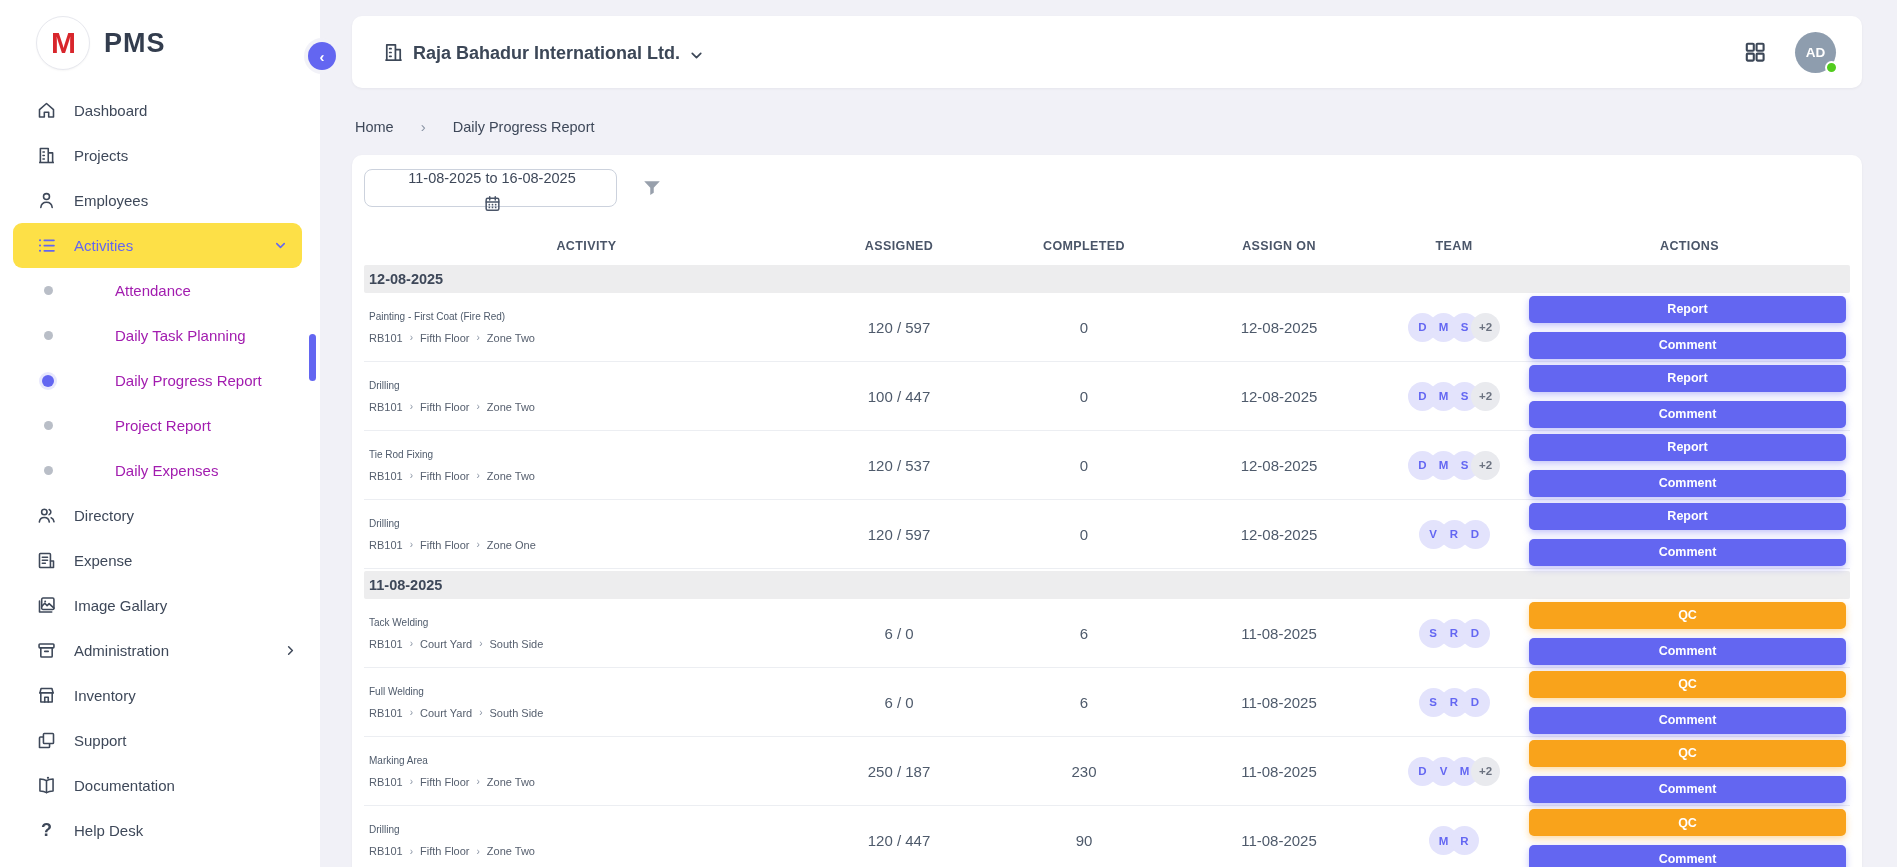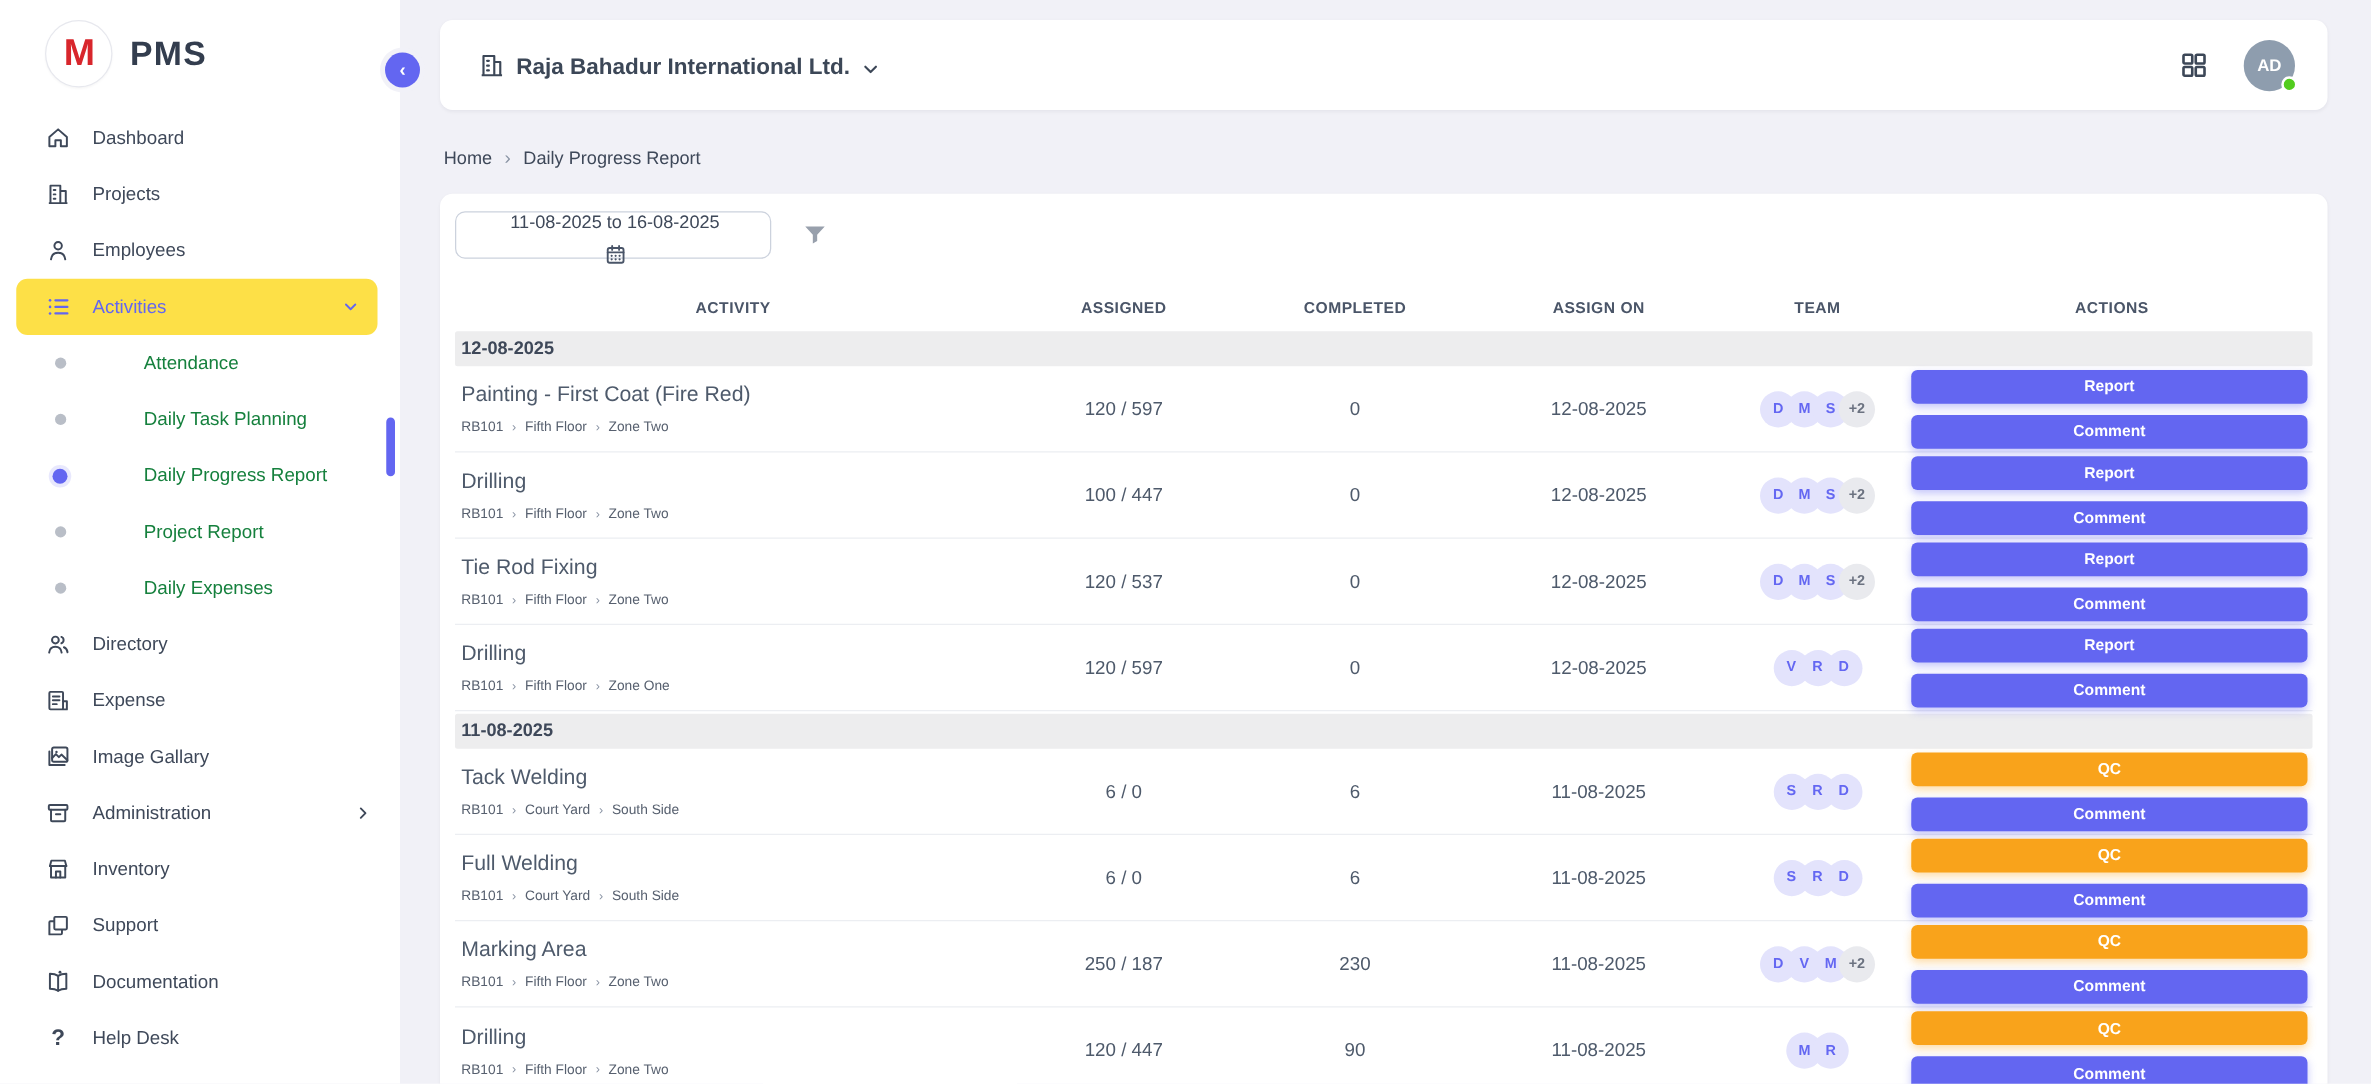--- a/index.html
+++ b/index.html
@@ -29,21 +29,21 @@
   .m-item .ic { width:21px; height:21px; margin-right:17px; display:flex; align-items:center; justify-content:center; color:#3e4859; flex:0 0 21px;}
   .m-item.active-pill {
     background:#fde047; border-radius:9px; margin:0 18px 0 13px; padding-left:23px;
     color:#6366f1;
   }
   .m-item.active-pill .ic { color:#6366f1; }
   .m-chev { margin-left:auto; margin-right:22px; display:flex; align-items:center; }
   .m-item.active-pill .m-chev { margin-right:14px; }
   .sub-item {
     display:flex; align-items:center; height:45px; padding-left:115px;
-    font-size:15px; color:#15803d; cursor:pointer; position:relative;
+    font-size:15px; color:#a21caf; cursor:pointer; position:relative;
   }
   .bullet {
     position:absolute; left:44px; width:9px; height:9px; border-radius:50%;
     background:#b9bec7;
   }
   .bullet.on { background:#6366f1; width:12px; height:12px; left:42px; box-shadow:0 0 0 3px rgba(99,102,241,.15);}
   .side-thumb {
     position:absolute; right:4px; top:246px; width:7px; height:47px;
     border-radius:4px; background:#6366f1;
   }
@@ -66,21 +66,21 @@
   .avatar-wrap { position:relative; width:41px; height:41px; cursor:pointer; }
   .avatar {
     width:41px; height:41px; border-radius:50%; background:#8e9dae; color:#fff;
     font-size:13.5px; font-weight:700; display:flex; align-items:center; justify-content:center;
   }
   .dot-online {
     position:absolute; right:-2px; bottom:-1px; width:13px; height:13px; border-radius:50%;
     background:#52cc1e; border:2px solid #fff;
   }
   .crumbs {
-    position:absolute; left:35px; top:118px; display:flex; align-items:center; gap:10px;
+    position:absolute; left:35px; top:118px; display:flex; align-items:center; gap:27px;
     font-size:14.5px; color:#3e4859;
   }
   .crumbs .sep { color:#8b95a5; font-size:15px; }
   
   .card {
     position:absolute; left:32px; top:155px; width:1510px; height:760px;
     background:#fff; border-radius:10px; box-shadow:0 1px 3px rgba(16,24,40,.05);
     padding:12px 12px 0 12px;
   }
   .filter-row { display:flex; align-items:center; gap:24px; padding-top:2px; }
@@ -103,21 +103,21 @@
     padding-left:5px; font-size:14.5px; font-weight:700; color:#3e4859;
     border-radius:2px; margin-top:2px;
   }
   .row {
     display:grid; grid-template-columns:445px 180px 190px 200px 150px 1fr;
     align-items:center; height:69px; border-bottom:1px solid #eceef2;
   }
   .row:last-child { border-bottom:none; }
   .cell-c { text-align:center; font-size:15px; color:#4e5a6b; }
   .act-cell { padding-left:5px; display:flex; flex-direction:column; gap:10px; }
-  .act-title { font-size:17px; color:#4e5a6b; }
+  .act-title { font-size:10px; color:#4e5a6b; }
   .loc { display:flex; align-items:center; gap:7px; font-size:11px; color:#57606f; }
   .loc .lsep { color:#8b95a5; font-size:10px; }
   .team { display:flex; align-items:center; justify-content:center; }
   .tav {
     width:29px; height:29px; border-radius:50%; margin-left:-8px;
     display:flex; align-items:center; justify-content:center;
     font-size:11.5px; font-weight:600;
   }
   .team .tav:first-child { margin-left:0; }
   .av-l { background:#e3e3fc; color:#6467f2; }

